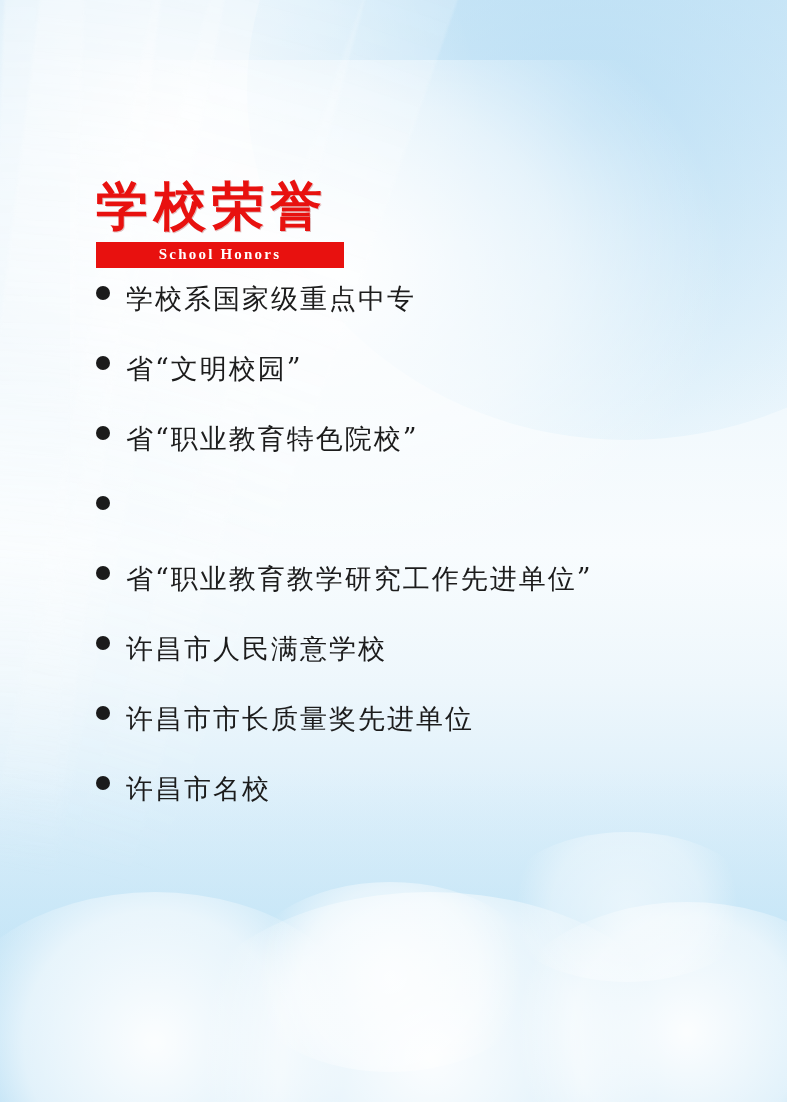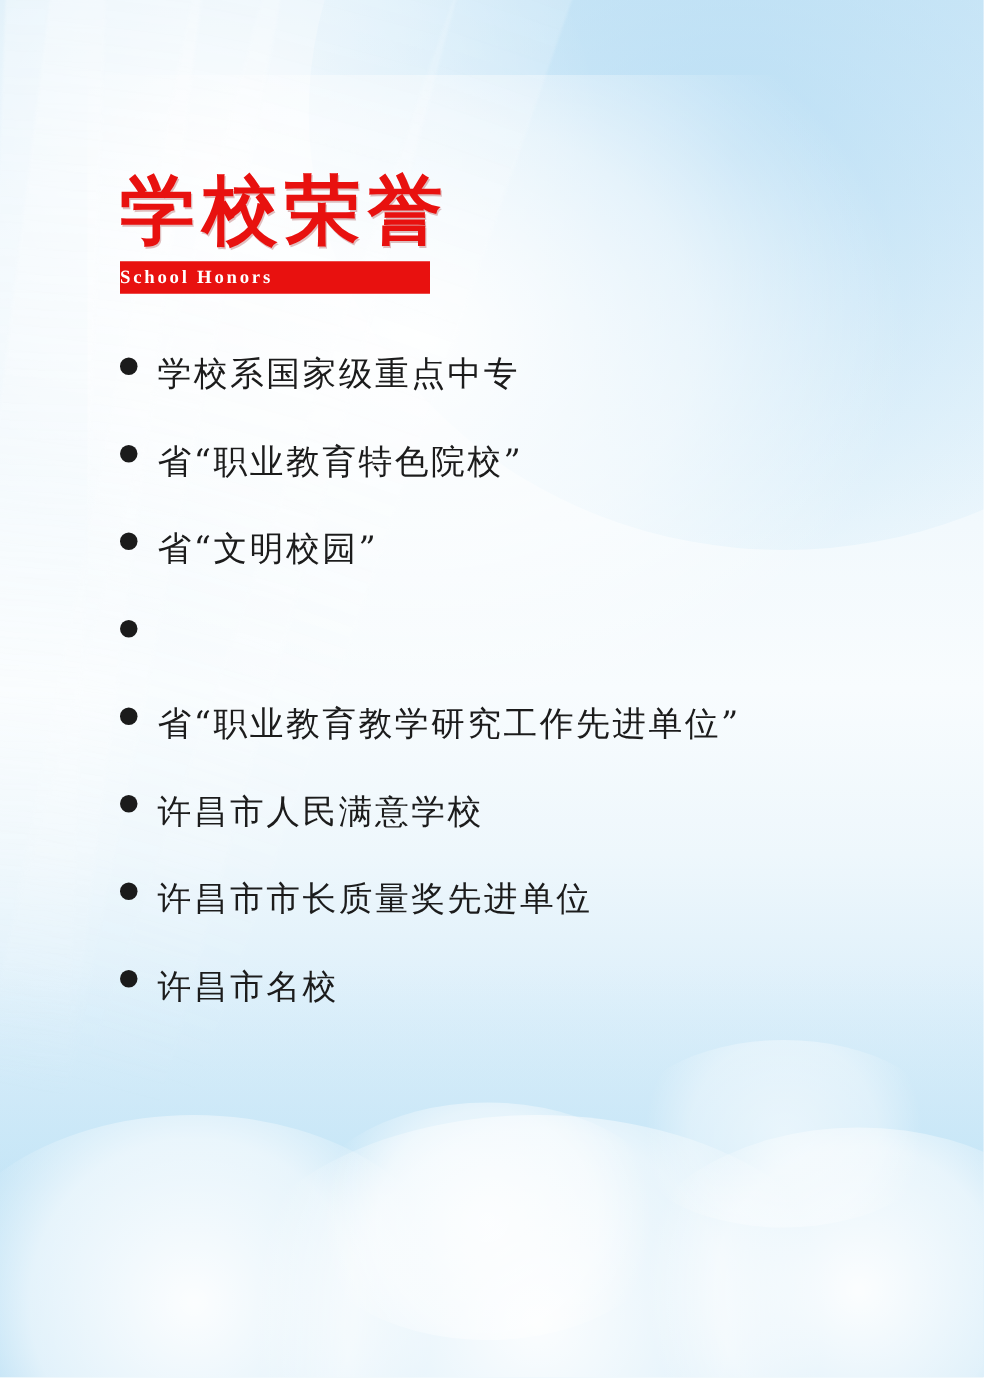--- a/index.html
+++ b/index.html
@@ -101,35 +101,37 @@
     position: relative;
     z-index: 5;
   }
   .title-block {
     position: absolute;
     left: 96px;
     top: 138px;
   }
   .title-cn {
     font-family: "DejaVu Serif", "Liberation Serif", serif;
-    font-size: 60px;
+    font-size: 52px;
     font-weight: bold;
     color: #e8110f;
     letter-spacing: 6px;
     line-height: 1.05;
     text-shadow: 1px 1px 0 rgba(140,0,0,0.25);
     white-space: nowrap;
+    margin-top: 41px;
   }
   .title-en-bar {
     margin-top: 8px;
     width: 248px;
     height: 26px;
     background: #e8110f;
     display: flex;
     align-items: center;
+    justify-content: center;
   }
   .title-en {
     font-family: "Liberation Serif", serif;
     font-size: 15px;
     font-weight: bold;
     color: #ffffff;
     letter-spacing: 2.2px;
     white-space: nowrap;
   }
 
@@ -198,25 +200,25 @@
       </div>
     </div>
 
     <ul class="honor-list">
       <li class="honor-item">
         <span class="bullet"></span>
         <span class="honor-text">学校系国家级重点中专</span>
       </li>
       <li class="honor-item">
         <span class="bullet"></span>
+        <span class="honor-text">省“文明校园”</span>
+      </li>
+      <li class="honor-item">
+        <span class="bullet"></span>
         <span class="honor-text">省“职业教育特色院校”</span>
-      </li>
-      <li class="honor-item">
-        <span class="bullet"></span>
-        <span class="honor-text">省“文明校园”</span>
       </li>
       <li class="honor-item">
         <span class="bullet"></span>
       </li>
       <li class="honor-item">
         <span class="bullet"></span>
         <span class="honor-text">省“职业教育教学研究工作先进单位”</span>
       </li>
       <li class="honor-item">
         <span class="bullet"></span>

